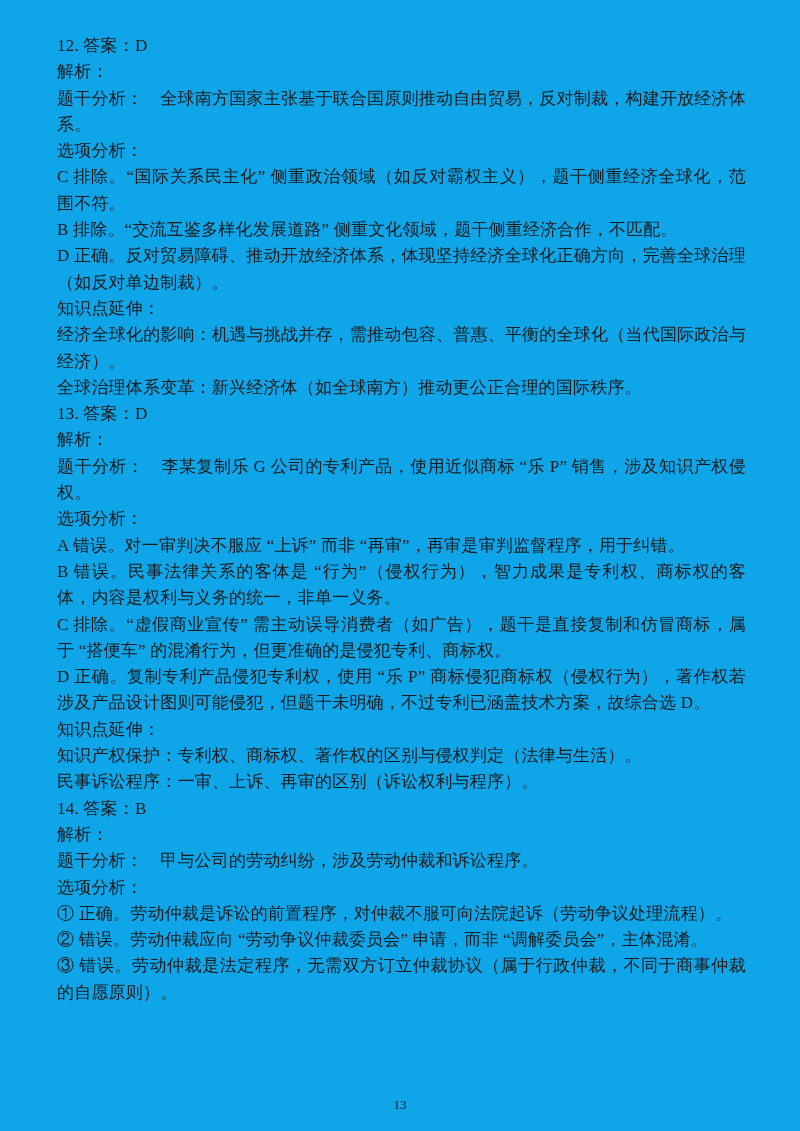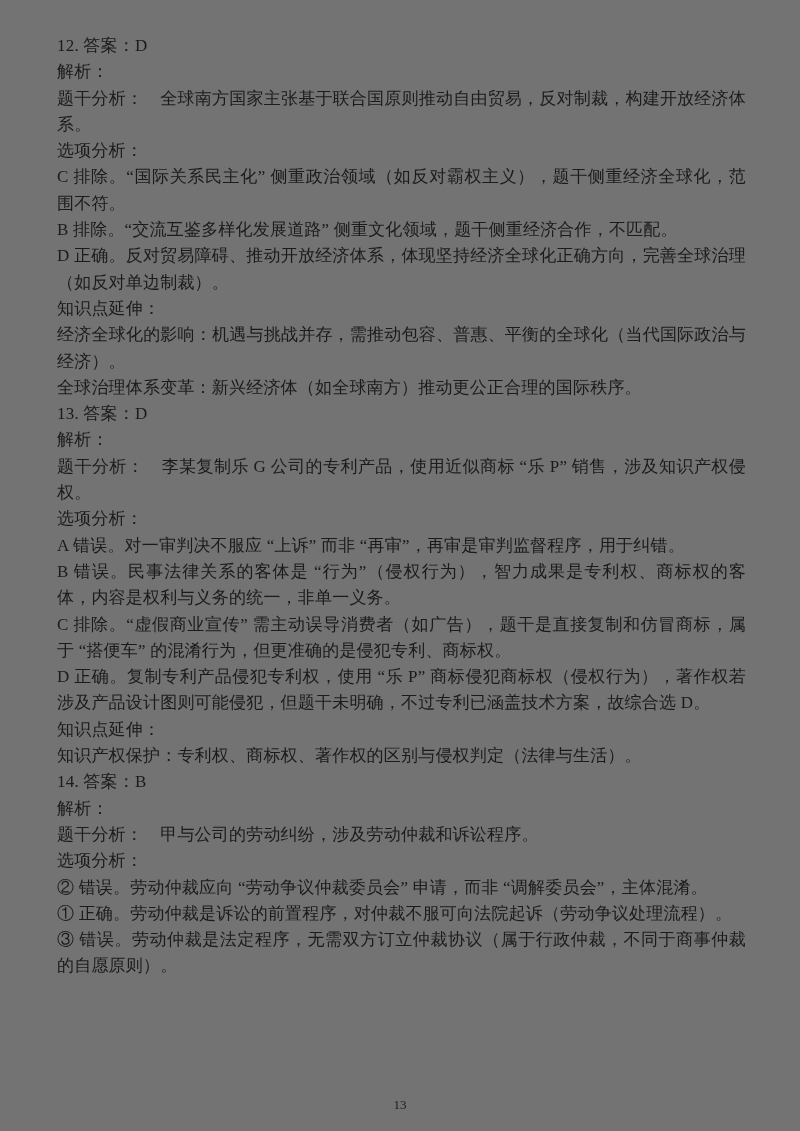--- a/index.html
+++ b/index.html
@@ -5,21 +5,21 @@
   * { margin: 0; padding: 0; box-sizing: border-box; }
   html, body {
     width: 800px;
     background: #ffffff;
     font-family: "Liberation Serif", "DejaVu Serif", serif;
   }
   .page {
     position: relative;
     width: 800px;
     height: 1131px;
-    background: #737373;
+    background: #0ea5e9;
     overflow: hidden;
   }
   .content {
     position: absolute;
     left: 57px;
     top: 33px;
     width: 689px;
     color: #1b1b1b;
     font-size: 17px;
     line-height: 26.3px;
@@ -55,22 +55,23 @@
     <p>13. 答案：D</p>
     <p>解析：</p>
     <p>题干分析：　李某复制乐 G 公司的专利产品，使用近似商标 “乐 P” 销售，涉及知识产权侵权。</p>
     <p>选项分析：</p>
     <p>A 错误。对一审判决不服应 “上诉” 而非 “再审”，再审是审判监督程序，用于纠错。</p>
     <p>B 错误。民事法律关系的客体是 “行为”（侵权行为），智力成果是专利权、商标权的客体，内容是权利与义务的统一，非单一义务。</p>
     <p>C 排除。“虚假商业宣传” 需主动误导消费者（如广告），题干是直接复制和仿冒商标，属于 “搭便车” 的混淆行为，但更准确的是侵犯专利、商标权。</p>
     <p>D 正确。复制专利产品侵犯专利权，使用 “乐 P” 商标侵犯商标权（侵权行为），著作权若涉及产品设计图则可能侵犯，但题干未明确，不过专利已涵盖技术方案，故综合选 D。</p>
     <p>知识点延伸：</p>
     <p>知识产权保护：专利权、商标权、著作权的区别与侵权判定（法律与生活）。</p>
+    <p>民事诉讼程序：一审、上诉、再审的区别（诉讼权利与程序）。</p>
     <p>14. 答案：B</p>
     <p>解析：</p>
     <p>题干分析：　甲与公司的劳动纠纷，涉及劳动仲裁和诉讼程序。</p>
     <p>选项分析：</p>
+    <p>① 正确。劳动仲裁是诉讼的前置程序，对仲裁不服可向法院起诉（劳动争议处理流程）。</p>
     <p>② 错误。劳动仲裁应向 “劳动争议仲裁委员会” 申请，而非 “调解委员会”，主体混淆。</p>
-    <p>① 正确。劳动仲裁是诉讼的前置程序，对仲裁不服可向法院起诉（劳动争议处理流程）。</p>
     <p>③ 错误。劳动仲裁是法定程序，无需双方订立仲裁协议（属于行政仲裁，不同于商事仲裁的自愿原则）。</p>
   </div>
   <div class="footer">13</div>
 </div>
 
 </body></html>

